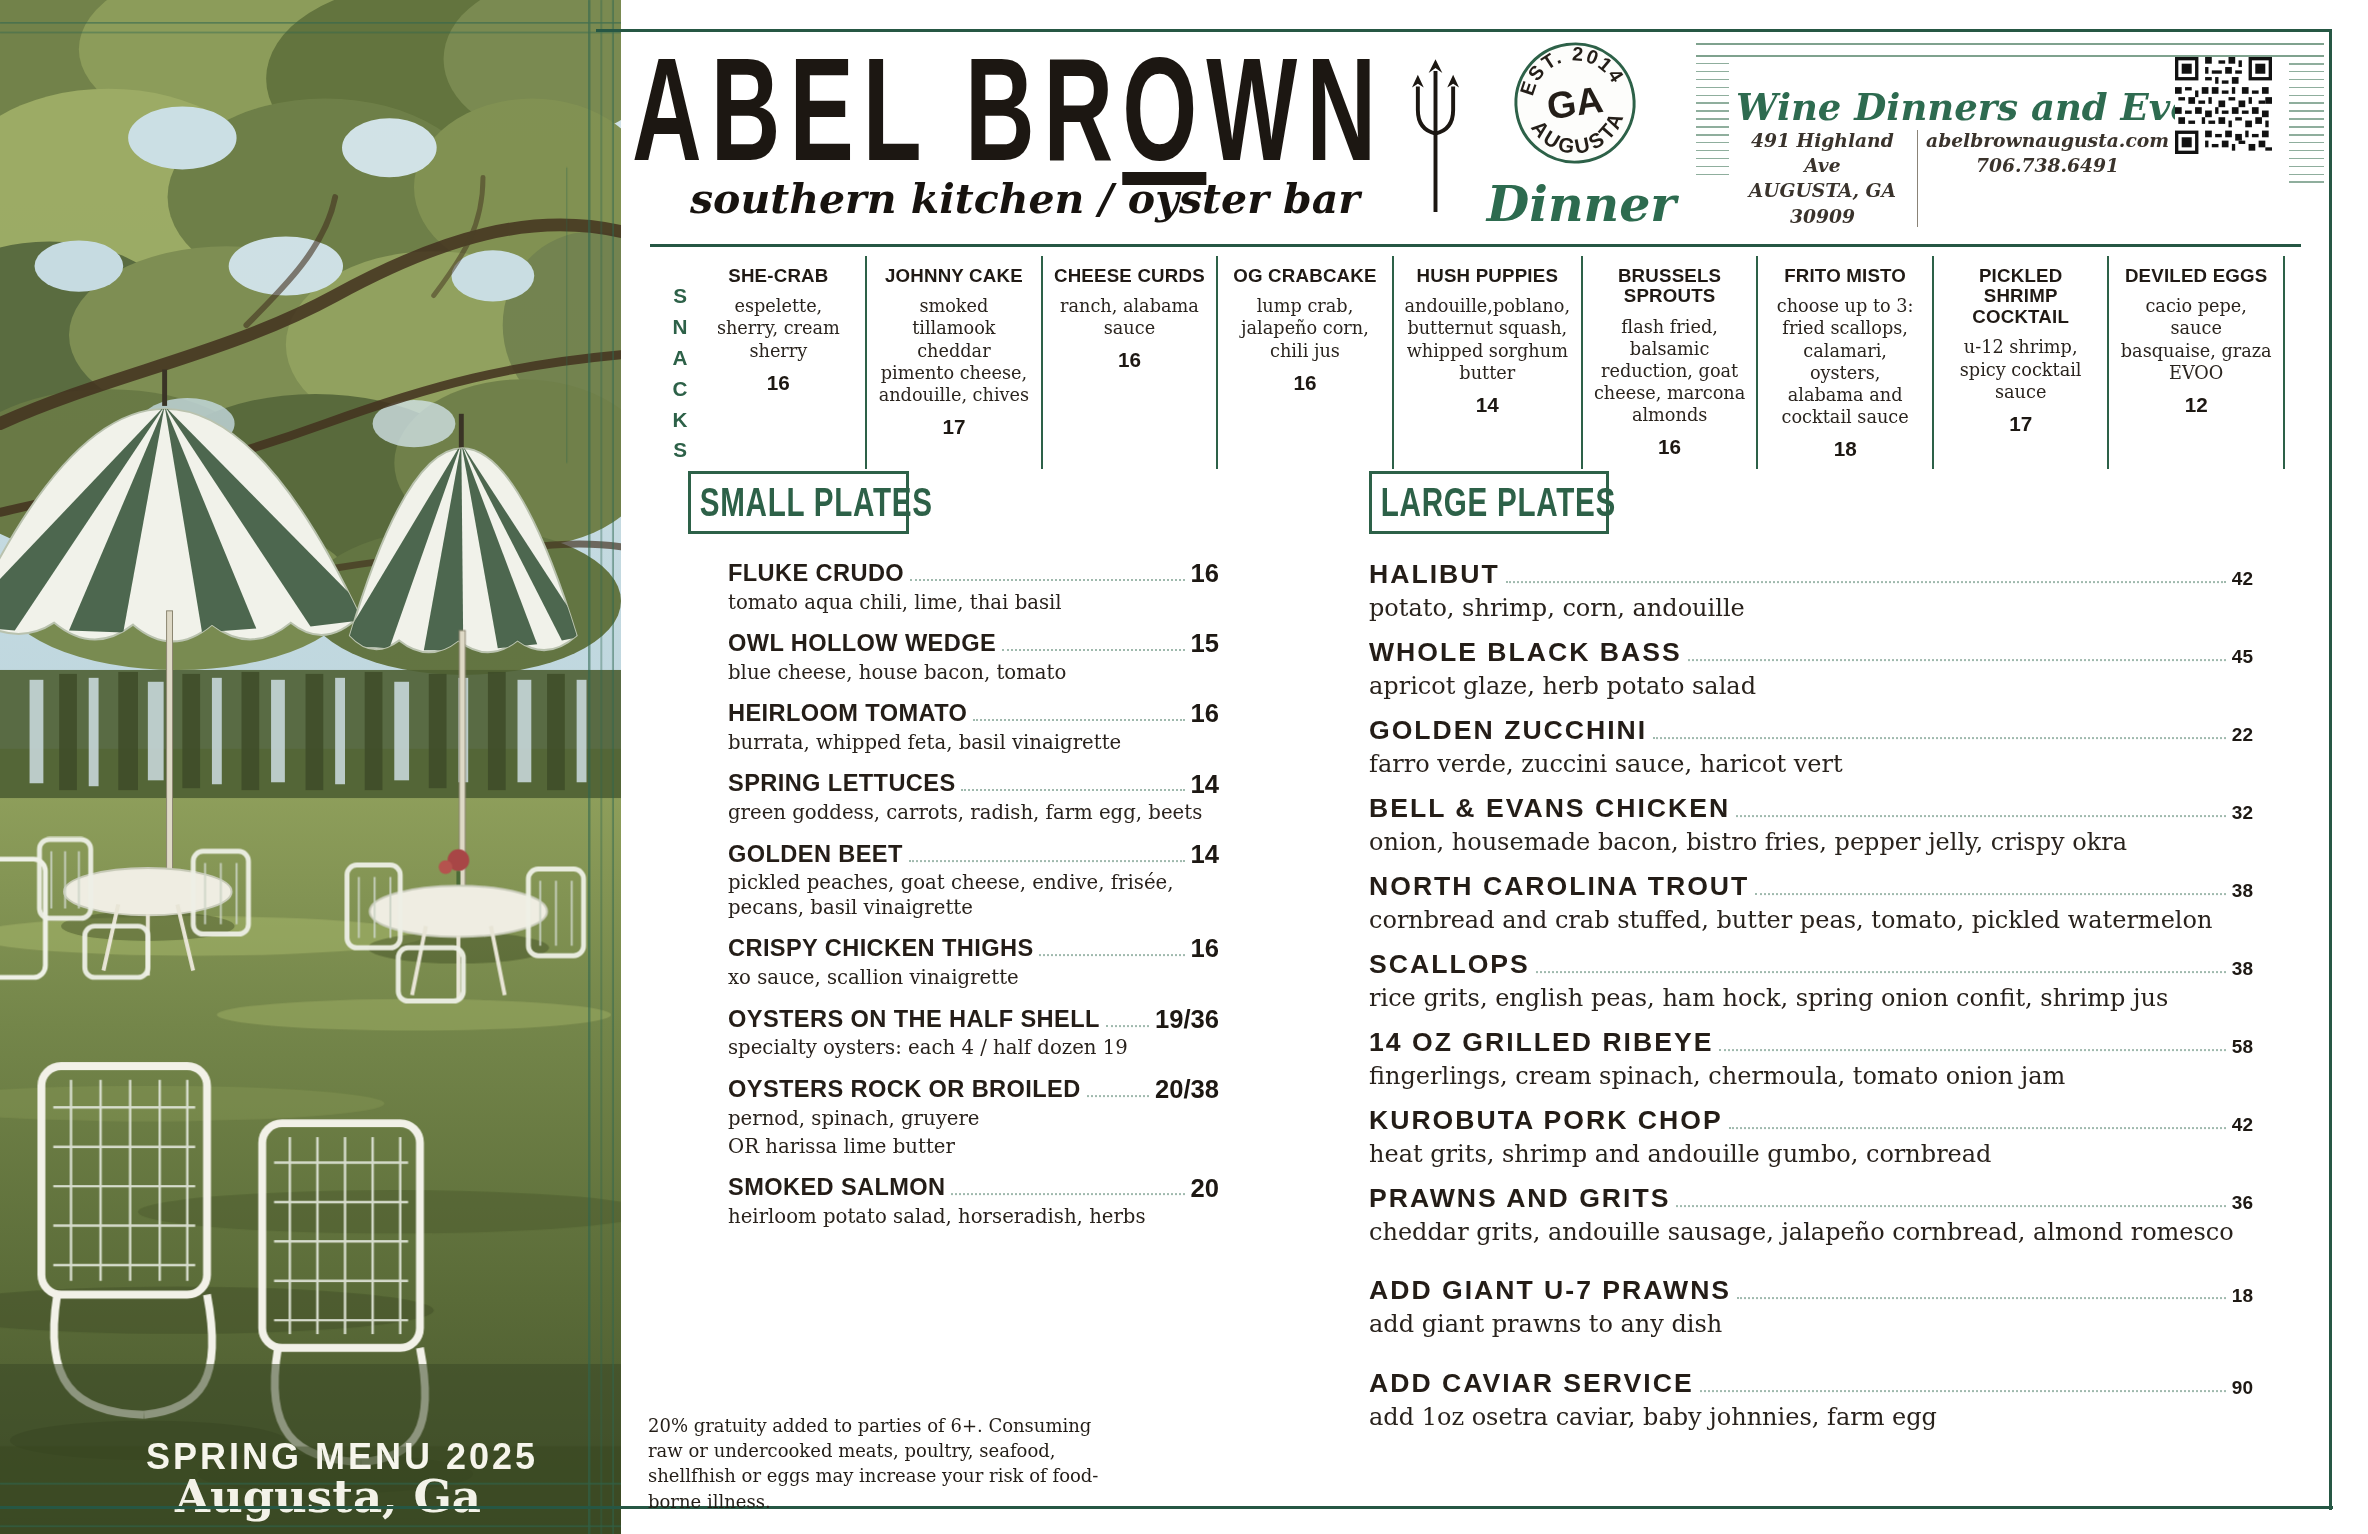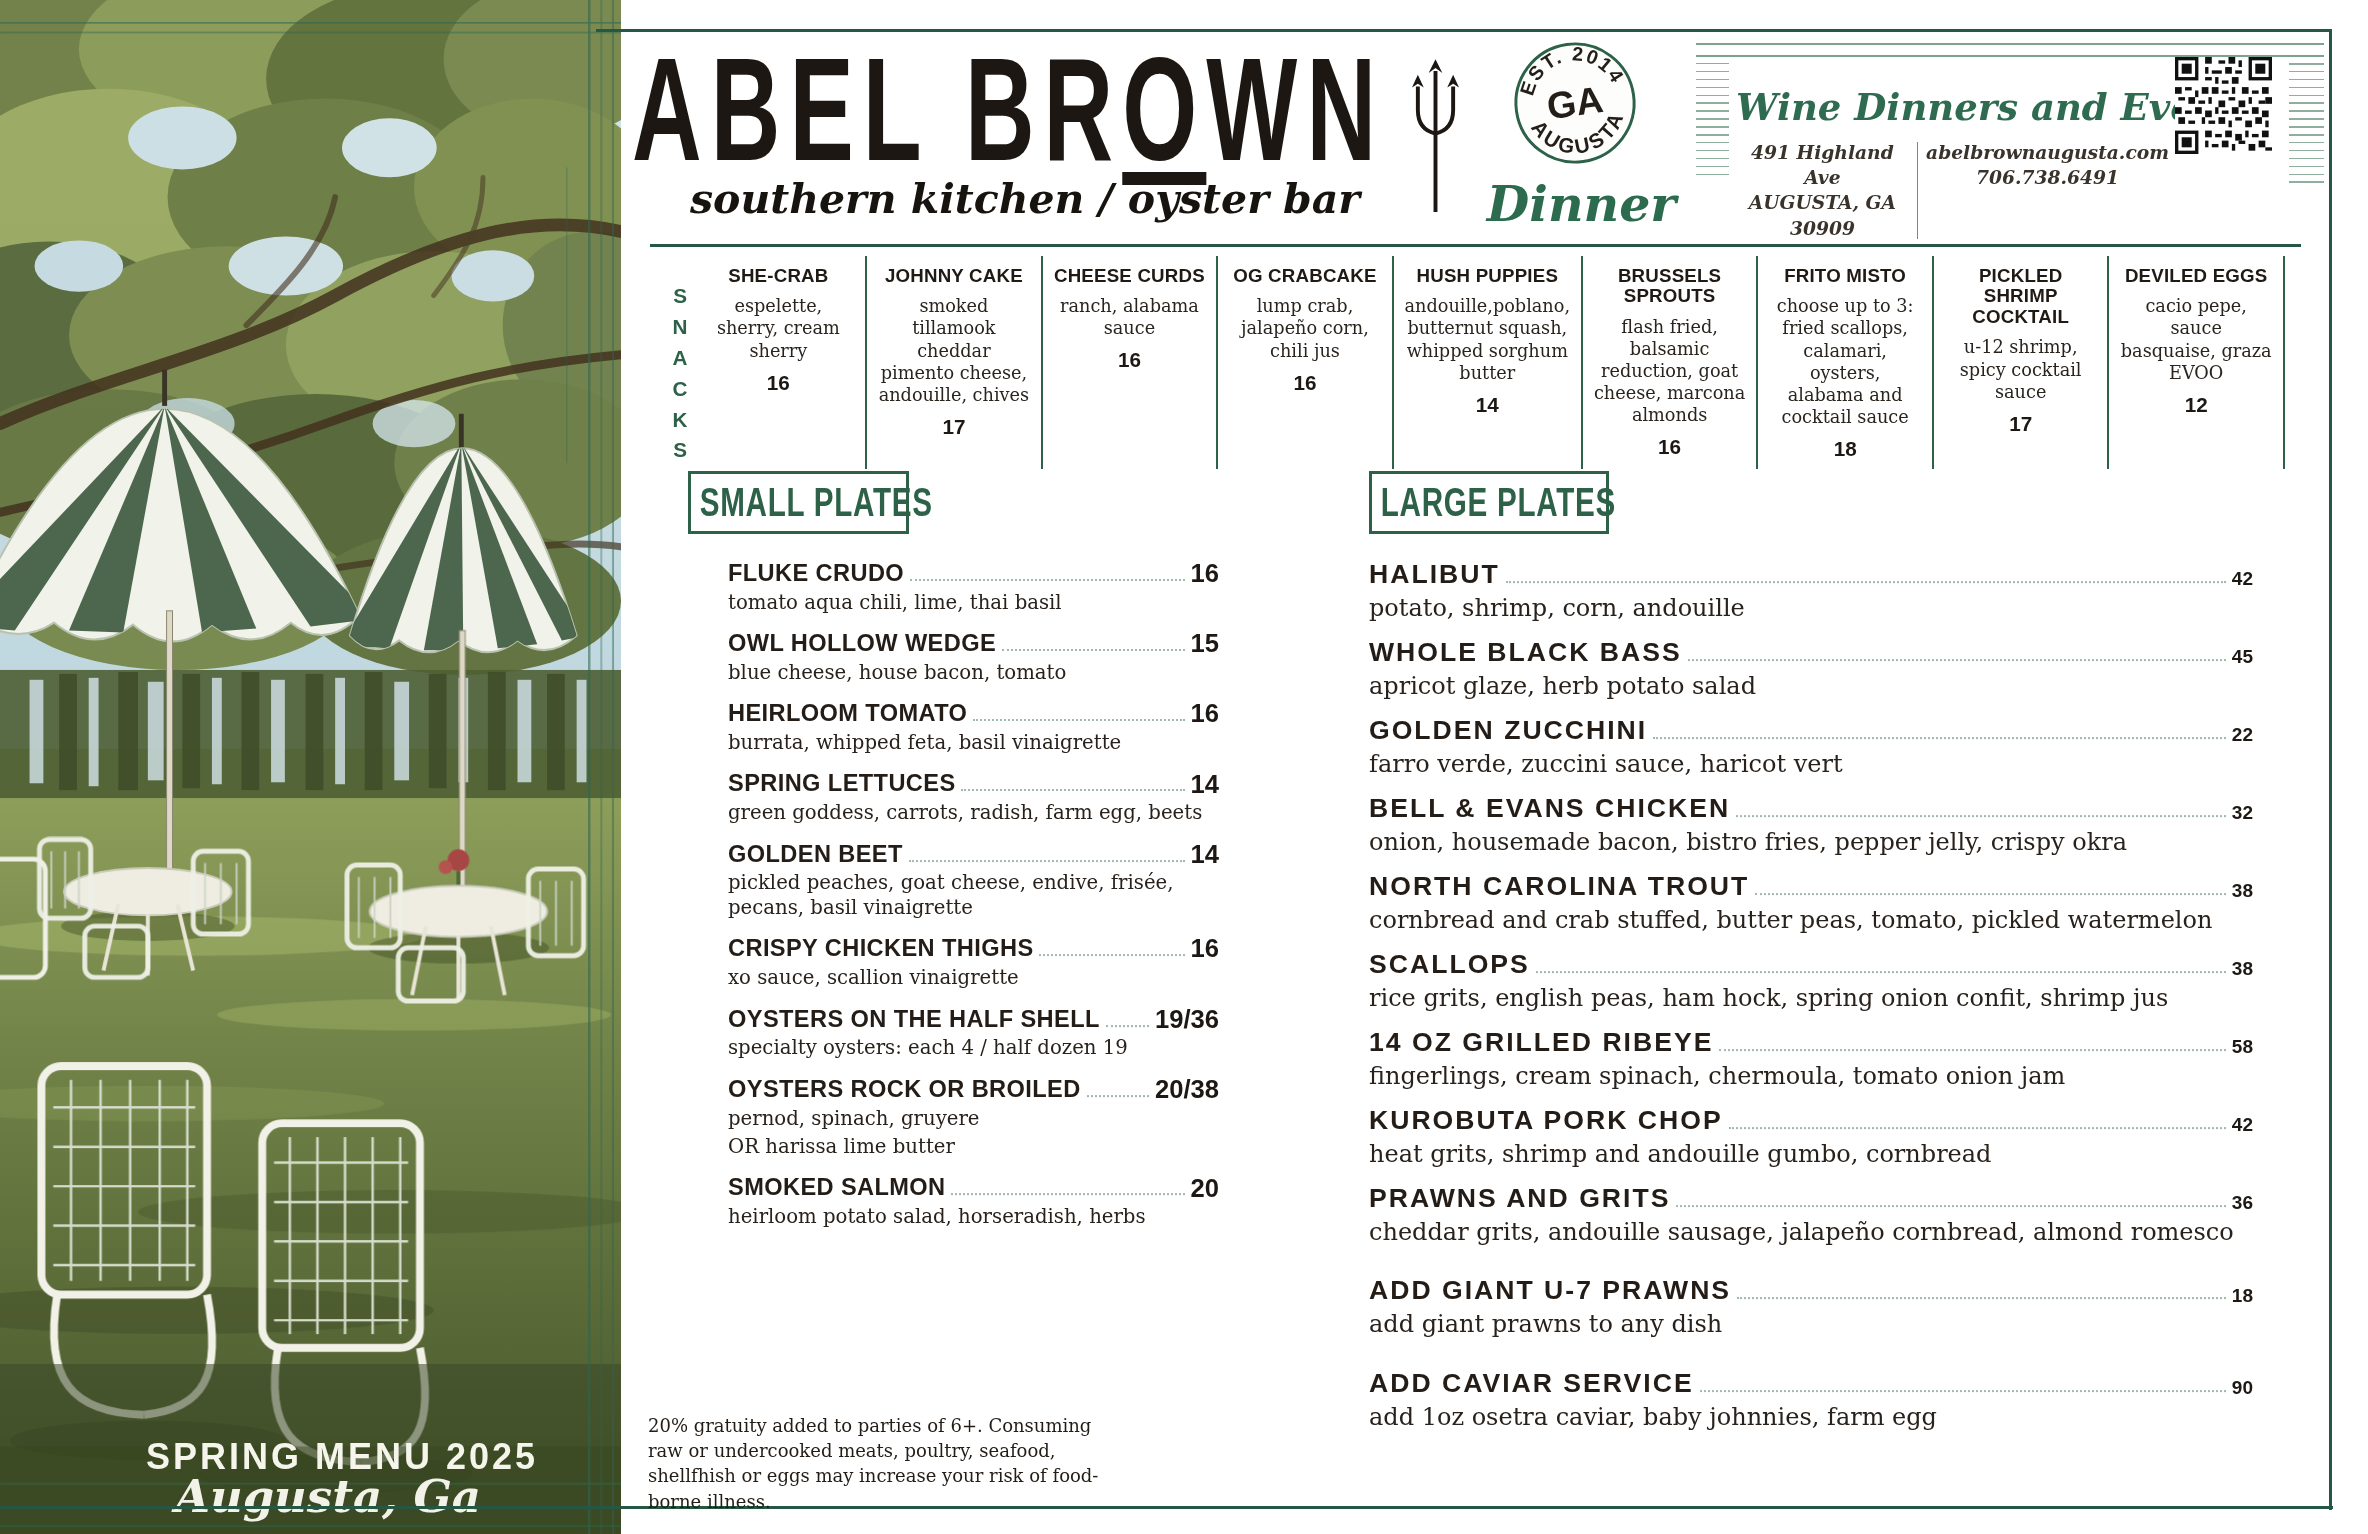--- a/index.html
+++ b/index.html
@@ -8,21 +8,21 @@
 
   
   .frame{background:#265744;position:absolute;}
 
   
   .painting{position:absolute;left:0;top:0;width:621px;height:1535px;}
   .painting svg{display:block;width:621px;height:1535px;}
   .season-title{position:absolute;left:146px;top:1436px;width:374px;
     font-size:36px;font-weight:700;letter-spacing:3px;color:#f6f5ec;white-space:nowrap;}
   .season-script{position:absolute;left:175px;top:1470px;width:296px;
-    font-family:"DejaVu Serif",serif;font-style:italic;font-weight:700;
+    font-family:"DejaVu Serif",serif;font-weight:700;
     font-size:45px;color:#f3f2e8;white-space:nowrap;}
 
   
   .brand{position:absolute;left:632px;top:37px;white-space:nowrap;
     font-size:146px;font-weight:900;line-height:1;color:#1c1712;
     letter-spacing:13.8px;transform:scaleX(0.66);transform-origin:0 0;}
   .brand .o{text-decoration:underline;text-decoration-thickness:12.8px;text-underline-offset:11.8px;}
   .tagline{position:absolute;left:690px;top:175px;width:611px;text-align:center;
     font-family:"DejaVu Serif",serif;font-style:italic;font-weight:700;
     font-size:41px;color:#17130f;white-space:nowrap;}
@@ -35,21 +35,21 @@
   .stamp-ga{font-size:38px;font-weight:700;fill:#241e18;font-family:"Liberation Sans",sans-serif;}
   .dinner-script{position:absolute;left:1478px;top:175px;width:207px;text-align:center;
     font-family:"DejaVu Serif",serif;font-style:italic;font-weight:700;
     font-size:49px;color:#2d6b4f;}
 
   .events-dbl{position:absolute;left:1696px;width:628px;height:1.5px;background:#7fa28e;}
   .rule-lines{position:absolute;background:repeating-linear-gradient(to bottom,#8fae9d 0 1.5px,transparent 1.5px 7.9px);}
   .events-script{position:absolute;left:1736px;top:85px;width:433px;text-align:center;
     font-family:"DejaVu Serif",serif;font-style:italic;font-weight:700;
     font-size:37px;color:#2e6b50;white-space:nowrap;}
-  .addr-wrap{position:absolute;left:1736px;top:128px;width:433px;display:flex;align-items:stretch;margin-top:12px;}
+  .addr-wrap{position:absolute;left:1736px;top:128px;width:433px;display:flex;align-items:stretch;}
   .addr-col{flex:1;text-align:center;font-family:"DejaVu Serif",serif;font-style:italic;
     font-size:18.7px;line-height:1.35;color:#3a332c;font-weight:700;}
   .addr-div{width:1.5px;background:#8a8377;margin:2px 7.9px;}
   .qr{position:absolute;left:2175px;top:57px;}
 
   .header-rule{position:absolute;left:650px;top:244px;width:1651px;height:3px;background:#265744;}
 
   
   .snacks-row{position:absolute;left:662px;top:256px;width:1623px;display:flex;align-items:stretch;min-height:187px;}
   .snacks-label{width:29.6px;display:flex;align-items:flex-start;justify-content:center;padding-top:27.6px;

